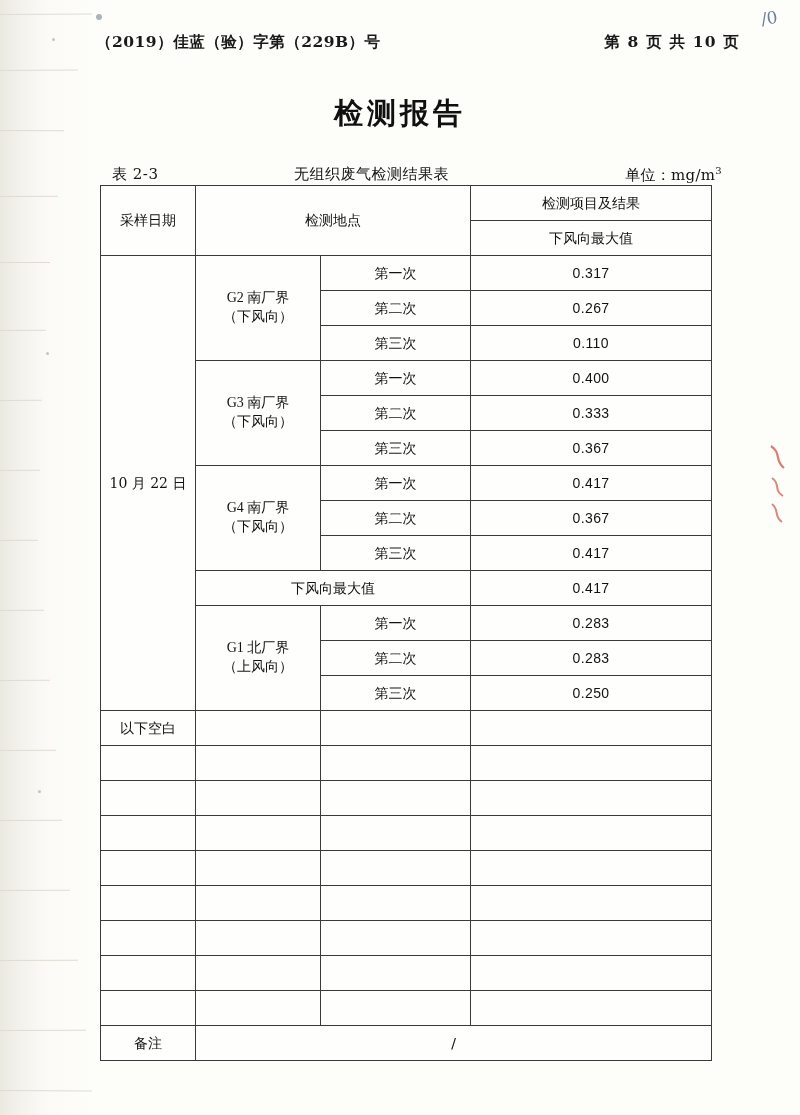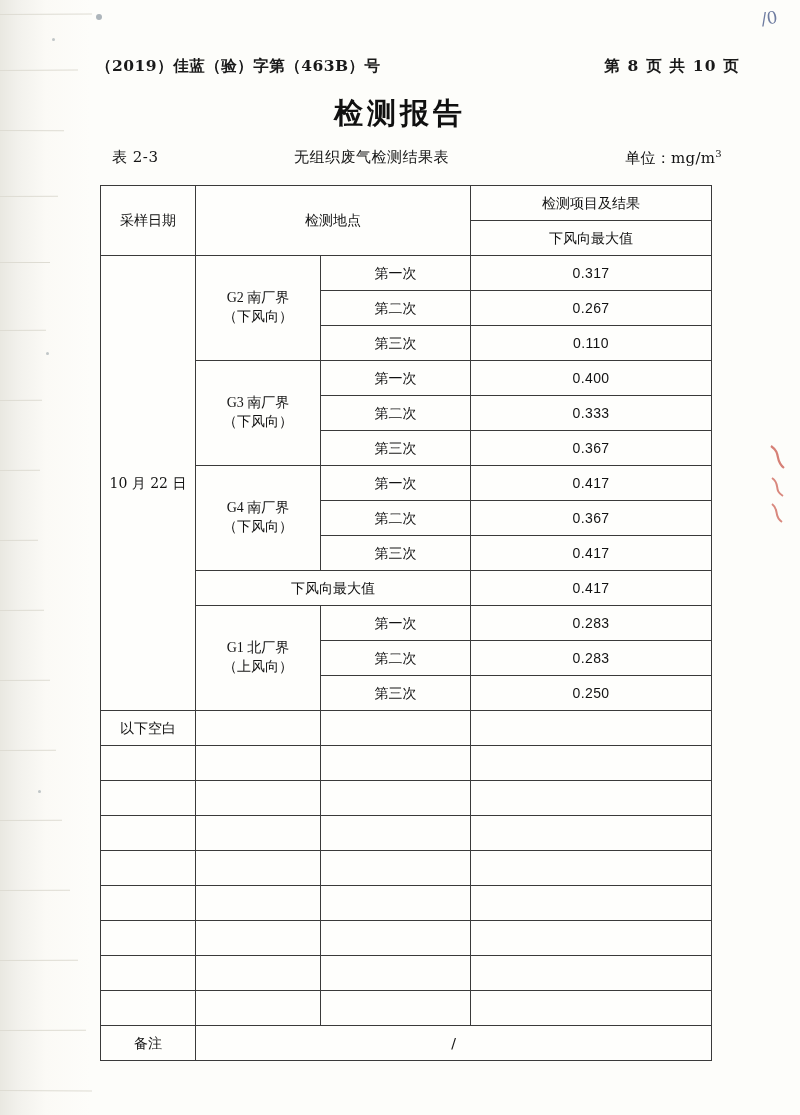--- a/index.html
+++ b/index.html
@@ -46,38 +46,38 @@
     right: 60px;
     display: flex;
     justify-content: space-between;
     align-items: baseline;
     font-size: 15.5px;
     color: #191919;
     font-family: "DejaVu Serif", "Liberation Serif", serif;
     font-weight: bold;
     letter-spacing: 0.5px;
   }
-  .header-right { letter-spacing: 1.2px; margin-top: 24px; }
+  .header-right { letter-spacing: 1.2px; }
 
   .title {
     position: absolute;
     top: 94px;
     left: 0;
     width: 800px;
     text-align: center;
     font-size: 29px;
     font-weight: bold;
     letter-spacing: 4px;
     color: #101010;
     font-family: "DejaVu Serif", "Liberation Serif", serif;
   }
 
   .subhead {
     position: absolute;
-    top: 148px;
+    top: 165px;
     left: 112px;
     width: 610px;
     height: 22px;
     font-size: 15px;
     color: #141414;
     font-family: "DejaVu Serif", "Liberation Serif", serif;
   }
   .subhead .tbl-no {
     position: absolute; left: 0; top: 0;
     letter-spacing: 0.5px;
@@ -173,21 +173,21 @@
     <i style="left: 0px; top: 1030px; width: 86px; transform: rotate(-0.24deg);"></i>
     <i style="left: 0px; top: 1090px; width: 92px; transform: rotate(0.24deg);"></i>
   </div>
 
 <div class="doc">
 
   <div class="stamp-tl"></div>
   <div class="pen-top">/0</div>
 
   <div class="header-row">
-    <div class="header-left">（2019）佳蓝（验）字第（463B）号</div>
+    <div class="header-left">（2019）佳蓝（验）字第（229B）号</div>
     <div class="header-right">第 8 页 共 10 页</div>
   </div>
 
   <div class="title">检测报告</div>
 
   <div class="subhead">
     <span class="tbl-no">表 2-3</span>
     <span class="tbl-name">无组织废气检测结果表</span>
     <span class="unit">单位：mg/m<sup>3</sup></span>
   </div>

